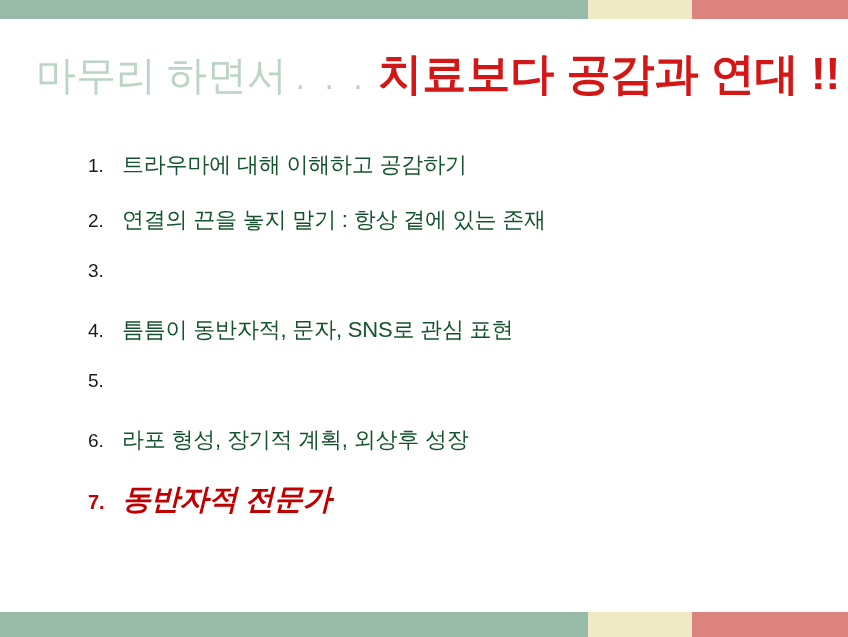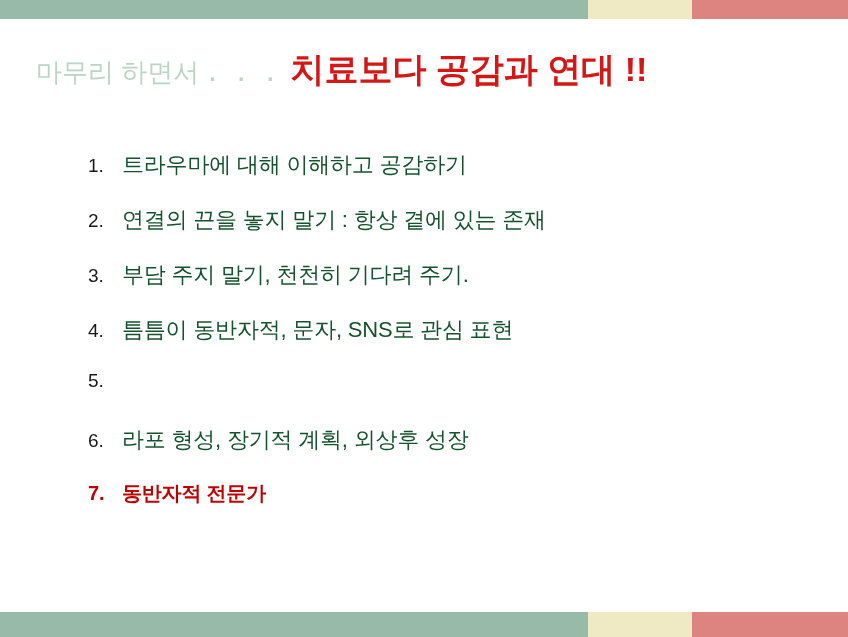--- a/index.html
+++ b/index.html
@@ -38,35 +38,35 @@
 
   
   .title-row {
     position: absolute;
     left: 36px;
     top: 52px;
     white-space: nowrap;
     line-height: 1;
   }
   .title-lead {
-    font-size: 26px;
+    font-size: 40px;
     font-weight: 400;
     color: #bcd4c4;
     letter-spacing: 0px;
   }
   .title-dots {
     font-size: 34px;
     font-weight: 400;
     color: #bcd4c4;
     letter-spacing: 5px;
     padding-left: 4px;
     padding-right: 6px;
   }
   .title-main {
-    font-size: 34px;
+    font-size: 44px;
     font-weight: 700;
     color: #d31616;
     letter-spacing: 0px;
   }
 
   
   .list {
     position: absolute;
     left: 88px;
     top: 150px;
@@ -95,21 +95,21 @@
   }
 
   
   .list-item.accent            { height: 55px; }
   .list-item.accent .li-num,
   .list-item.accent .li-text {
     color: #c00000;
     font-weight: 700;
   }
   .list-item.accent .li-num  { font-size: 20px; }
-  .list-item.accent .li-text { font-size: 20px; }
+  .list-item.accent .li-text { font-size: 29px; font-style: italic; }
 </style>
 </head>
 <body>
 
 <div id="slide">
 
   <div class="band top">
     <div class="band-seg seg-green"></div>
     <div class="band-seg seg-yellow"></div>
     <div class="band-seg seg-red"></div>
@@ -128,21 +128,20 @@
       <span class="li-text">트라우마에 대해 이해하고 공감하기</span>
     </div>
 
     <div class="list-item">
       <span class="li-num">2.</span>
       <span class="li-text">연결의 끈을 놓지 말기 : 항상 곁에 있는 존재</span>
     </div>
 
     <div class="list-item">
       <span class="li-num">3.</span>
-      <span class="li-text">부담 주지 말기, 천천히 기다려 주기.</span>
     </div>
 
     <div class="list-item">
       <span class="li-num">4.</span>
       <span class="li-text">틈틈이 동반자적, 문자, SNS로 관심 표현</span>
     </div>
 
     <div class="list-item">
       <span class="li-num">5.</span>
     </div>

